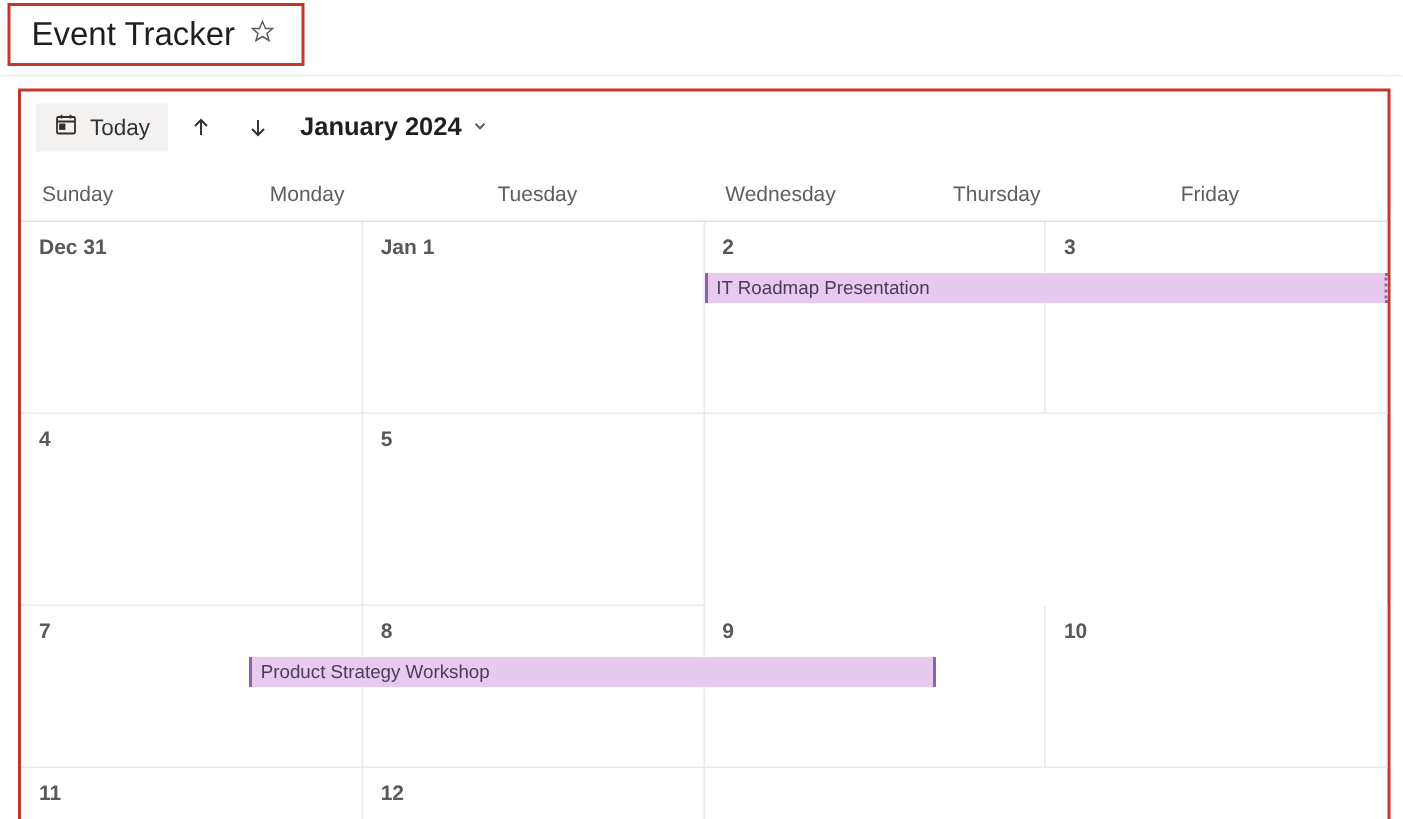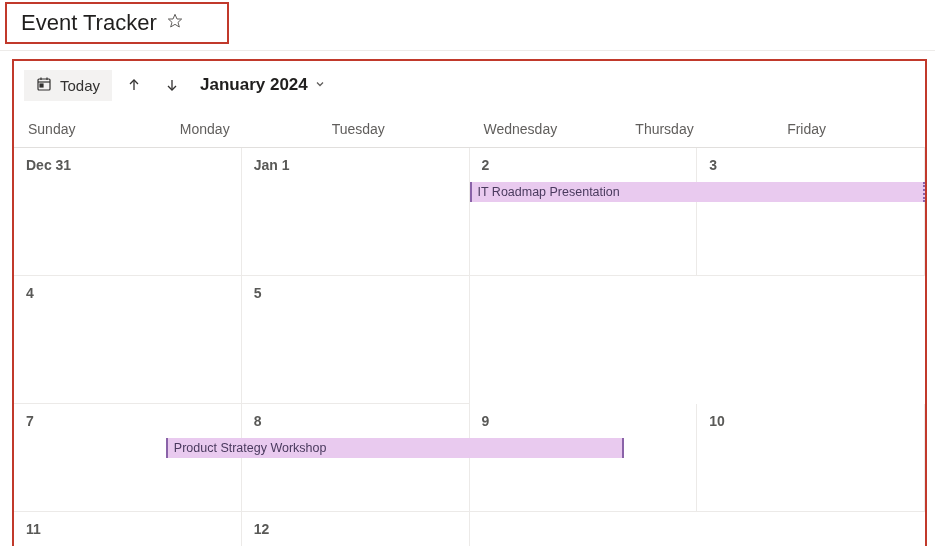--- a/index.html
+++ b/index.html
@@ -14,21 +14,21 @@
       width: 935px;
       height: 546px;
       overflow: hidden;
     }
     .header-row {
       padding: 6px 14px 6px 14px;
       display: flex;
       align-items: center;
       gap: 10px;
       border: 2px solid #c1392b;
-      width: 224px;
+      width: 198px;
       margin-left: 5px;
       margin-top: 2px;
     }
     .page-title {
       font-size: 22px;
       font-weight: 400;
       color: #201f1e;
     }
     .fav-star {
       font-size: 16px;

